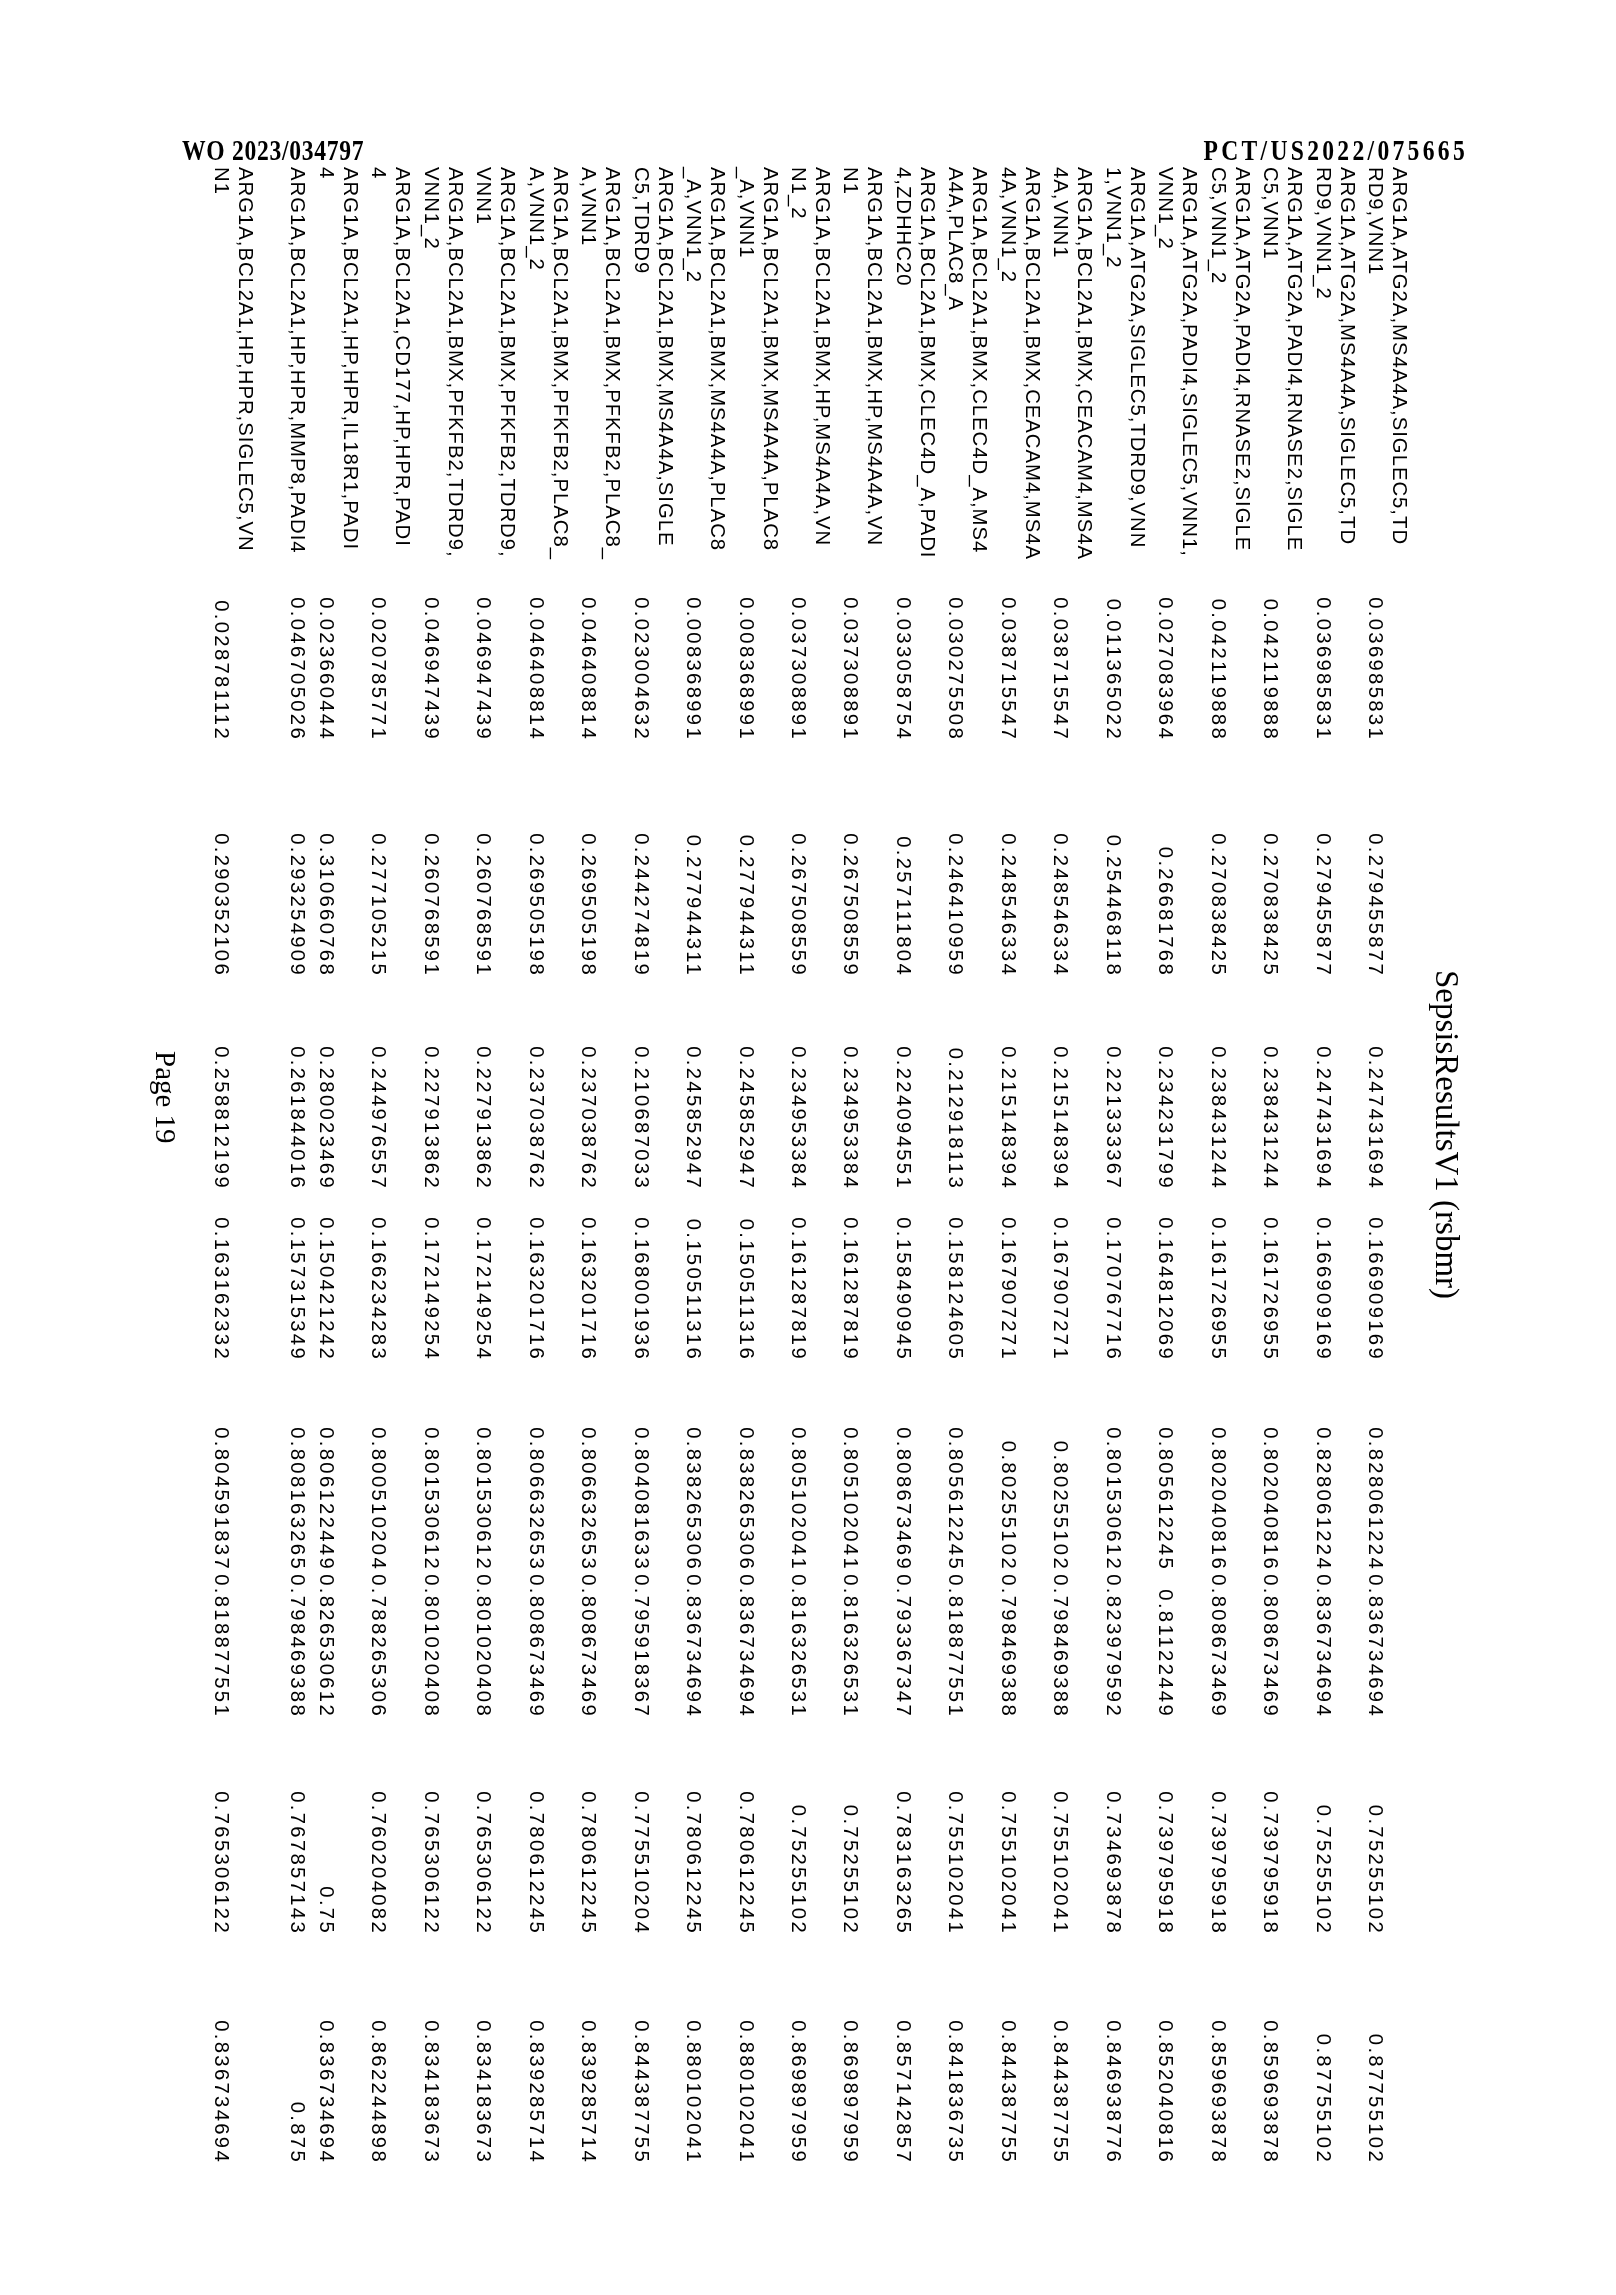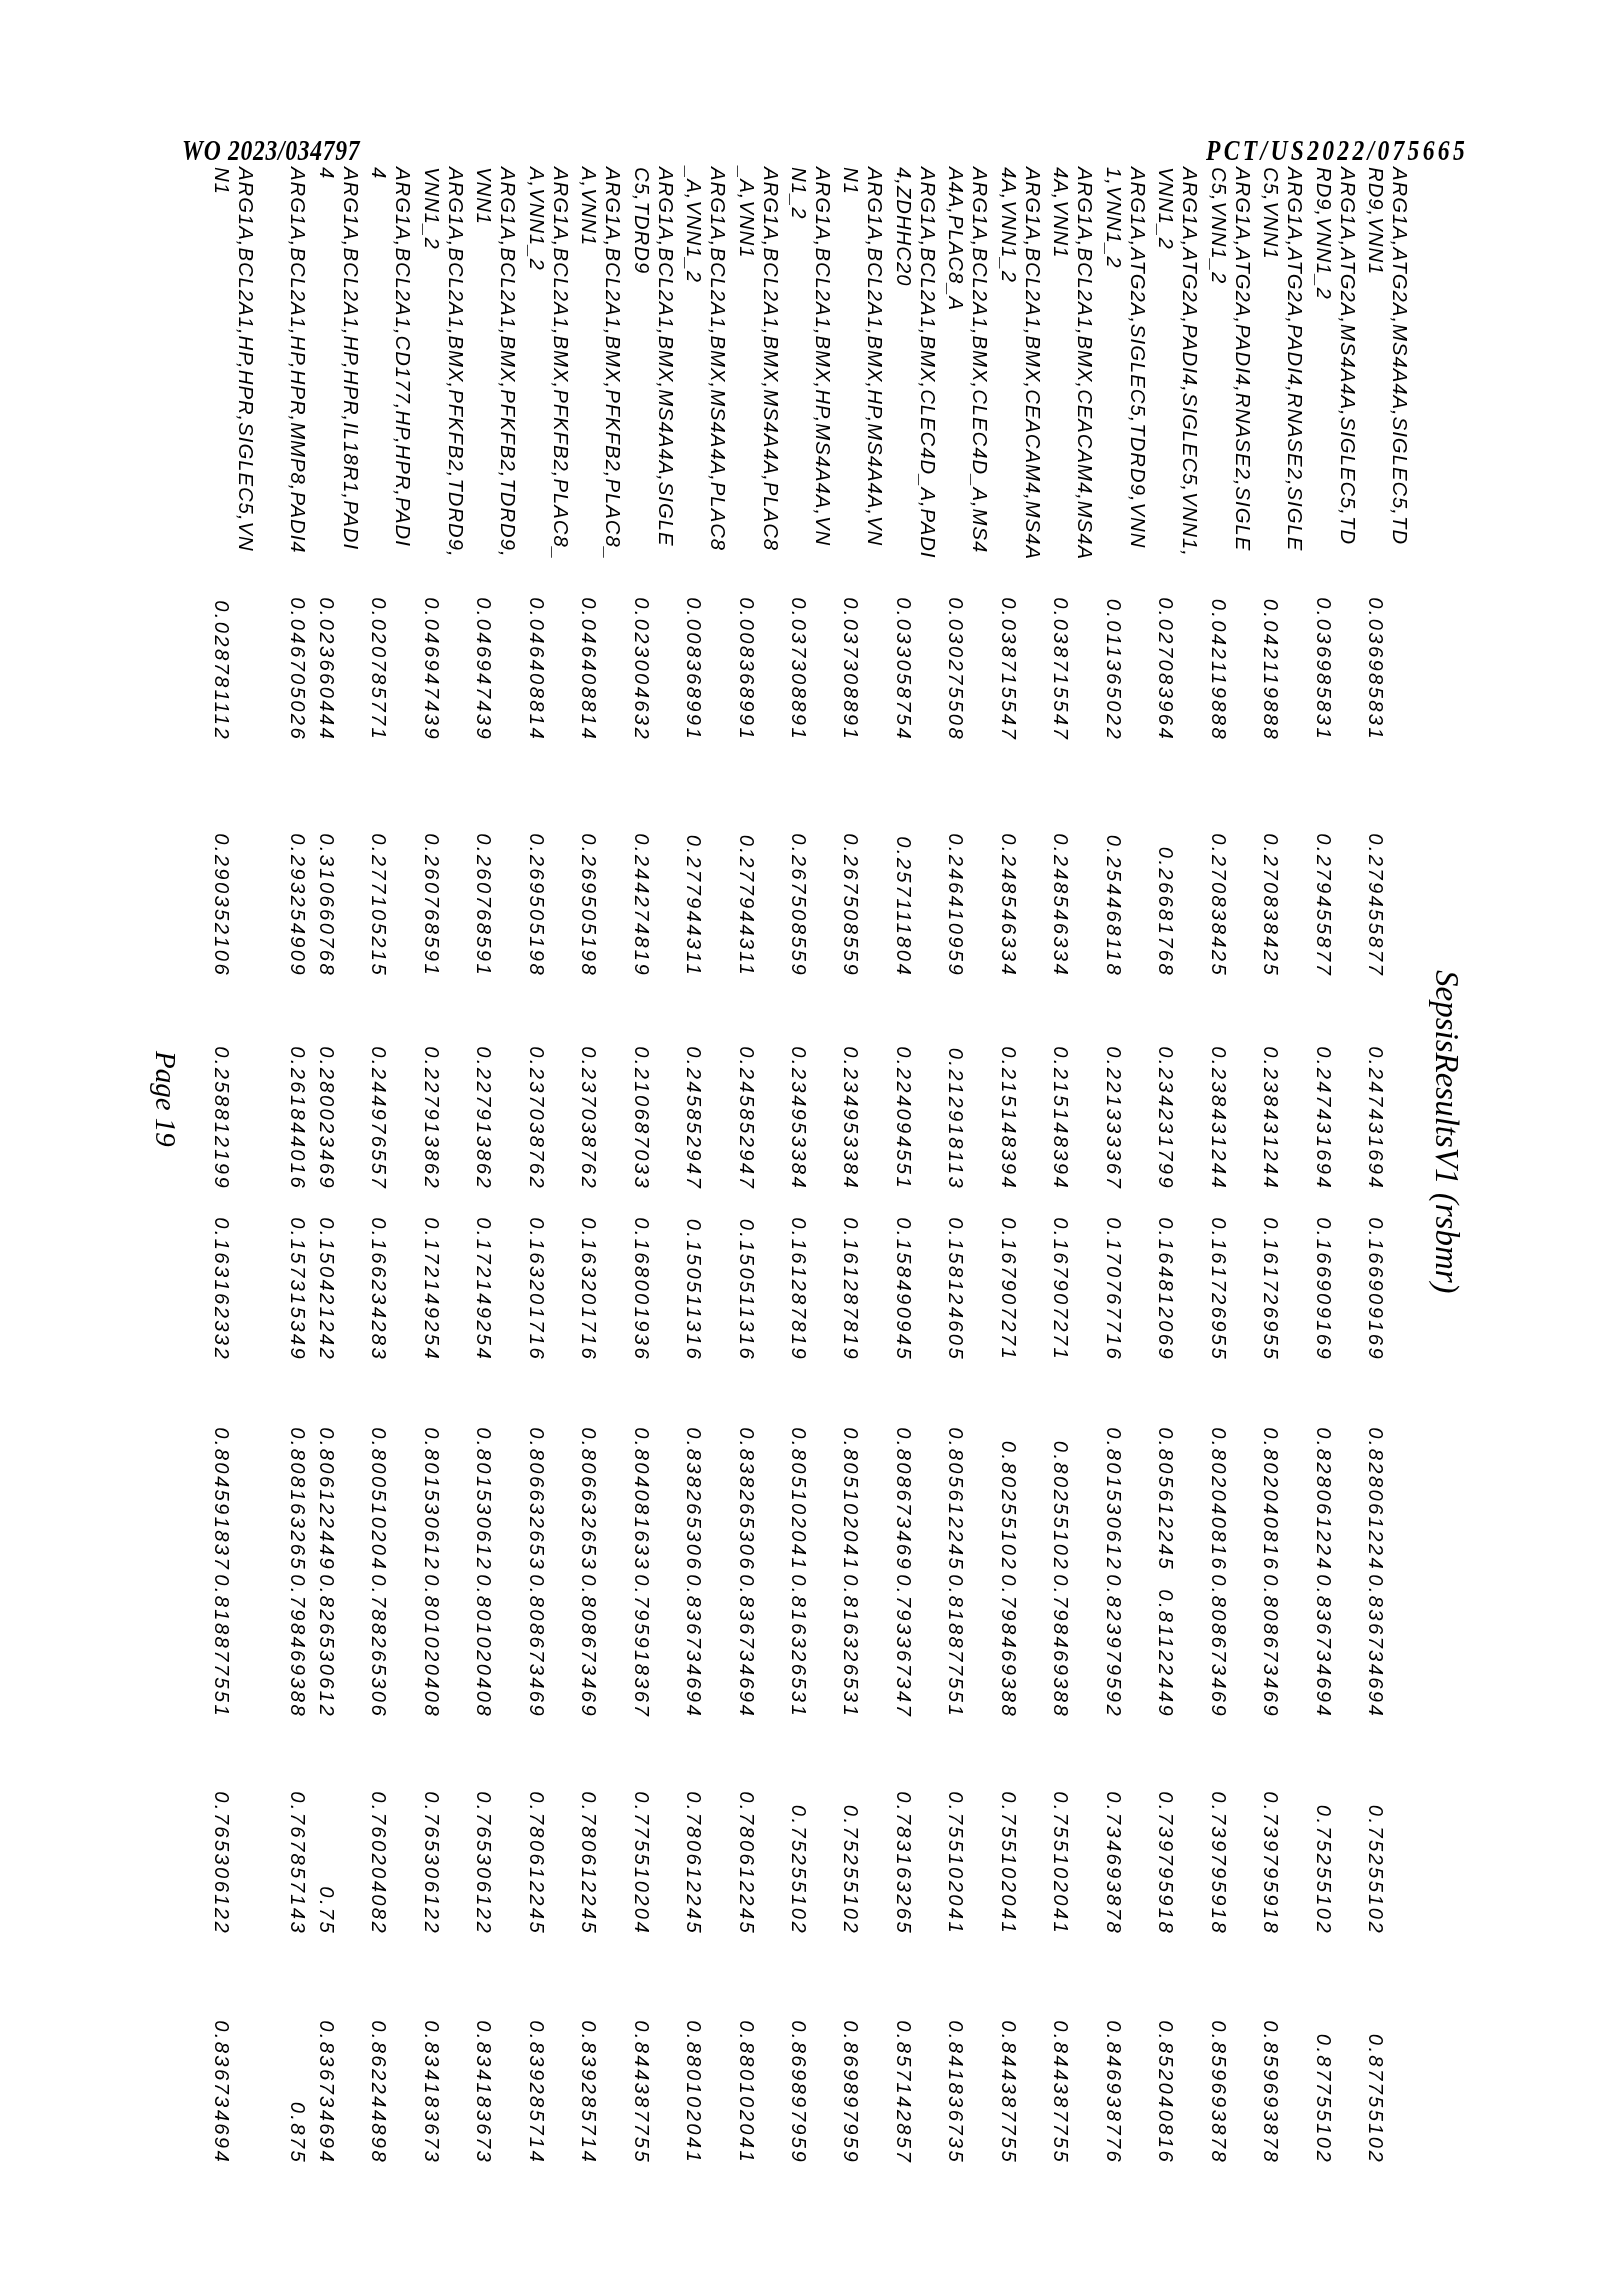--- a/index.html
+++ b/index.html
@@ -3,21 +3,20 @@
 <meta charset="utf-8">
 <style>
   html,body { margin:0; padding:0; background:#888; }
   .page {
     position:relative;
     width:1616px; height:2295px;
     background:#ffffff;
     overflow:hidden;
     color:#000;
     font-family:"Liberation Sans", sans-serif;
-    font-style:italic;
   }
   .hdr {
     position:absolute; top:134px;
     font-family:"Liberation Serif", serif;
     font-weight:bold;
     font-size:23.6px;
     transform:scaleY(1.22);
     transform-origin:center top;
     white-space:pre;
   }

